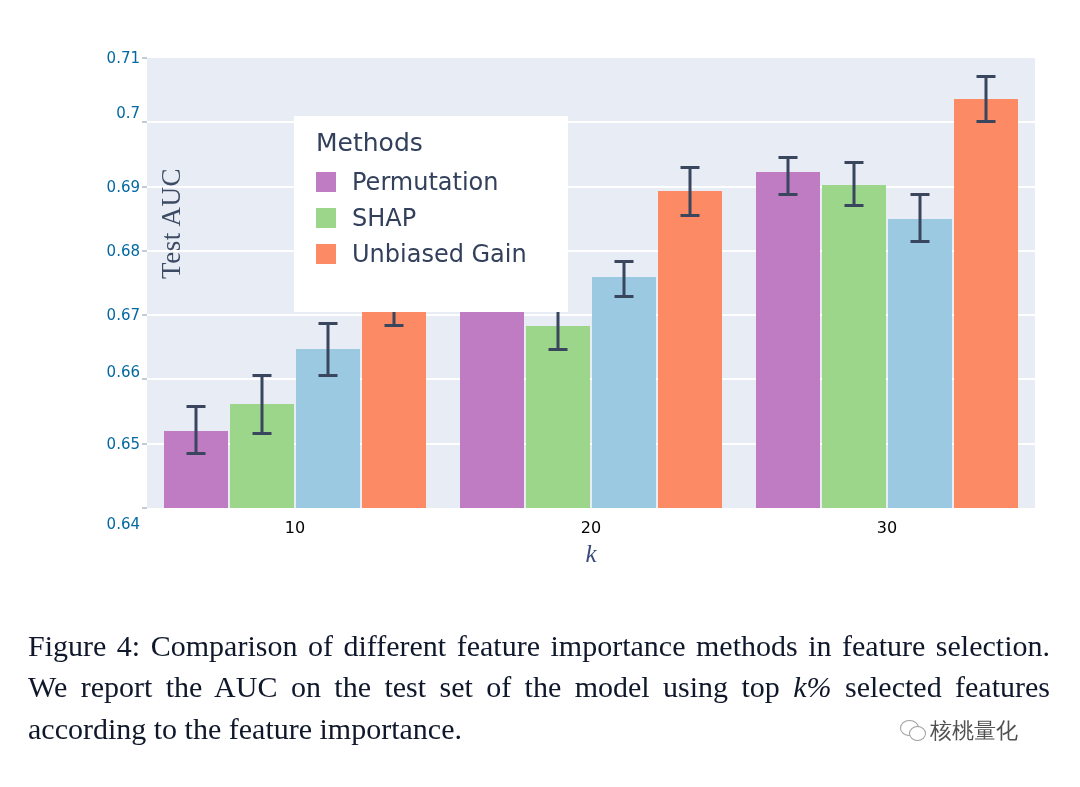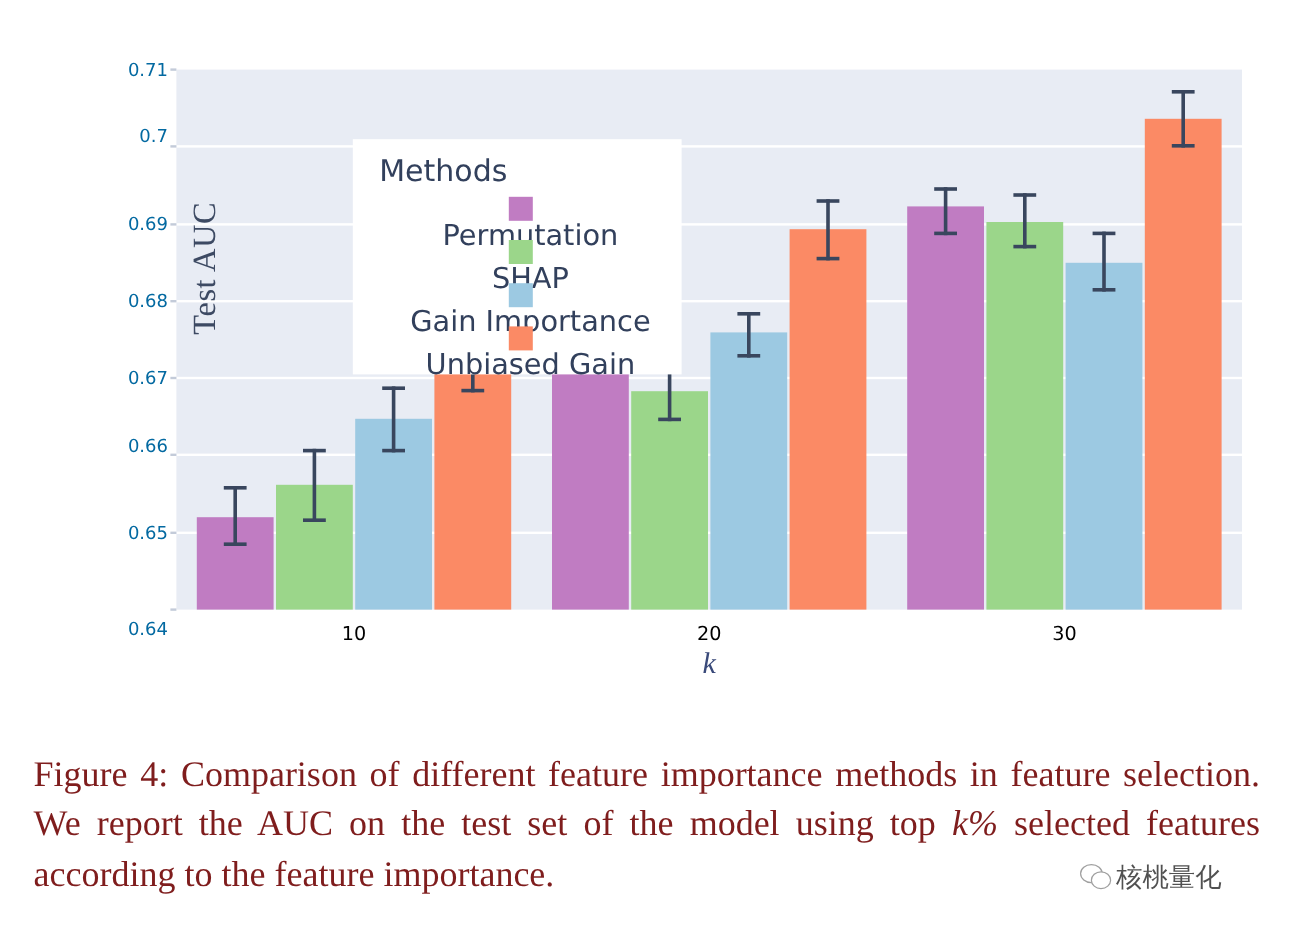--- a/index.html
+++ b/index.html
@@ -128,21 +128,20 @@
   #legend-title {
     font-size: 25px;
     color: #32405c;
     margin-bottom: 4px;
     line-height: 1.35;
   }
   .legend-row {
     display: flex;
     align-items: center;
     height: 36px;
-    flex-direction: column;
   }
   .legend-swatch {
     width: 20px;
     height: 20px;
     margin-right: 16px;
     flex: 0 0 auto;
   }
   .legend-label {
     font-size: 24px;
     color: #32405c;
@@ -152,21 +151,21 @@
 
   
   #caption {
     position: absolute;
     left: 28px;
     top: 625px;
     width: 1022px;
     font-family: "Liberation Serif", serif;
     font-size: 30px;
     line-height: 1.38;
-    color: #7f1d1d;
+    color: #0f172a;
     text-align: justify;
     text-justify: inter-word;
   }
   #caption .ital {
     font-style: italic;
   }
 
   
   #watermark {
     position: absolute;
@@ -301,24 +300,20 @@
       <div id="legend-items">
           <div class="legend-row">
             <span class="legend-swatch" style="background: rgb(192, 124, 194);"></span>
             <span class="legend-label">Permutation</span>
           </div>
           <div class="legend-row">
             <span class="legend-swatch" style="background: rgb(155, 214, 138);"></span>
             <span class="legend-label">SHAP</span>
           </div>
           <div class="legend-row">
-            <span class="legend-swatch" style="background: rgb(156, 201, 226);"></span>
-            <span class="legend-label">Gain Importance</span>
-          </div>
-          <div class="legend-row">
             <span class="legend-swatch" style="background: rgb(251, 138, 101);"></span>
             <span class="legend-label">Unbiased Gain</span>
           </div>
         </div>
     </div>
   </div>
 
   <div id="x-axis-label">k</div>
 
   <div id="caption">

